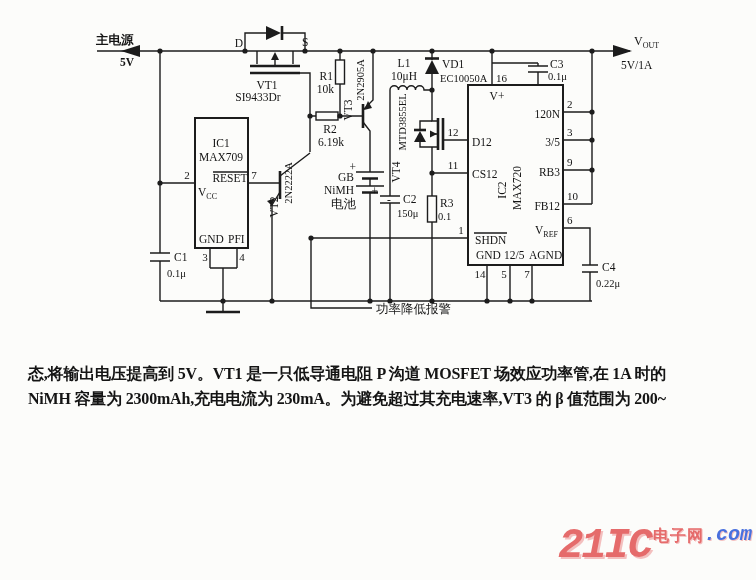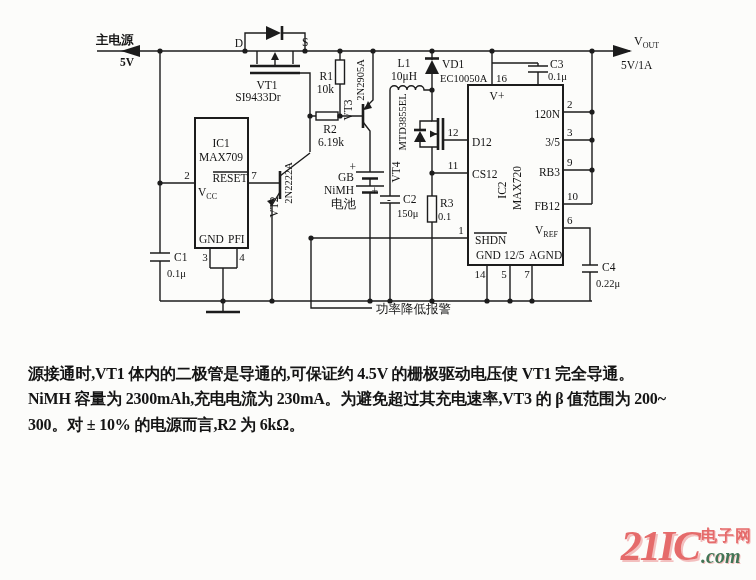--- a/index.html
+++ b/index.html
@@ -21,33 +21,33 @@
   .solid{fill:#1c1c1c;stroke:none;}
   .icbox{stroke:#1c1c1c;stroke-width:2;fill:none;}
   .desc{
     position:absolute;left:28px;top:361px;width:714px;
     font-size:16px;font-weight:600;line-height:25.4px;
     letter-spacing:-0.2px;white-space:nowrap;
   }
   .watermark{
     position:absolute;right:4px;bottom:14px;
     display:flex;align-items:flex-start;opacity:.8;
-    font-family:Liberation Serif, serif;
+    font-family:Liberation Mono, monospace;
   }
   .wm-brand{
     font-size:42px;font-weight:900;font-style:italic;line-height:40px;
     color:#e04848;text-shadow:2px 2px 0 #f2b0b0;letter-spacing:-2px;
   }
-  .wm-right{display:flex;flex-direction:column;margin-left:2px;}
+  .wm-right{display:flex;flex-direction:row;margin-left:2px;}
   .wm-site{
     font-size:16px;font-weight:900;color:#e04848;
     text-shadow:1px 1px 0 #f2b0b0;letter-spacing:1px;
   }
   .wm-domain{
-    font-size:20px;font-weight:900;font-style:italic;color:#14532d;
+    font-size:20px;font-weight:900;font-style:italic;color:#1d4ed8;
     text-shadow:1px 1px 0 #f2b0b0;line-height:18px;
   }
 </style>
 </head>
 <body>
 
 <svg class="schematic" width="756" height="360" viewBox="0 0 756 360">
 
   <g>
 
@@ -238,23 +238,22 @@
   <text class="lbl" x="504" y="259">12/5</text>
   <text class="lbl" x="529" y="259">AGND</text>
   <text class="pin" x="480" y="278" text-anchor="middle">14</text>
   <text class="pin" x="504" y="278" text-anchor="middle">5</text>
   <text class="pin" x="527" y="278" text-anchor="middle">7</text>
 
   <text class="lbl-cn" x="376" y="313">功率降低报警</text>
 </svg>
 
 <div class="desc">
-  <div>源接通时,VT1 体内的二极管是导通的,可保证约 4.5V 的栅极驱动电压使 VT1 完全导通。</div>
+  <div>态,将输出电压提高到 5V。VT1 是一只低导通电阻 P 沟道 MOSFET 场效应功率管,在 1A 时的</div>
   <div>NiMH 容量为 2300mAh,充电电流为 230mA。为避免超过其充电速率,VT3 的 β 值范围为 200~</div>
-  <div>300。对 ± 10% 的电源而言,R2 为 6kΩ。</div>
 </div>
 
 <div class="watermark">
   <span class="wm-brand">21IC</span>
   <span class="wm-right">
     <span class="wm-site">电子网</span>
     <span class="wm-domain">.com</span>
   </span>
 </div>
 

